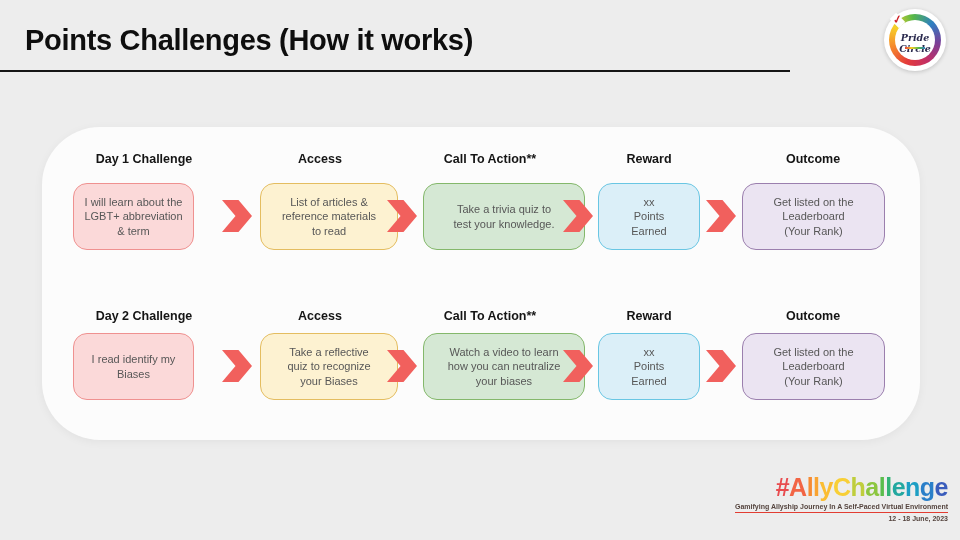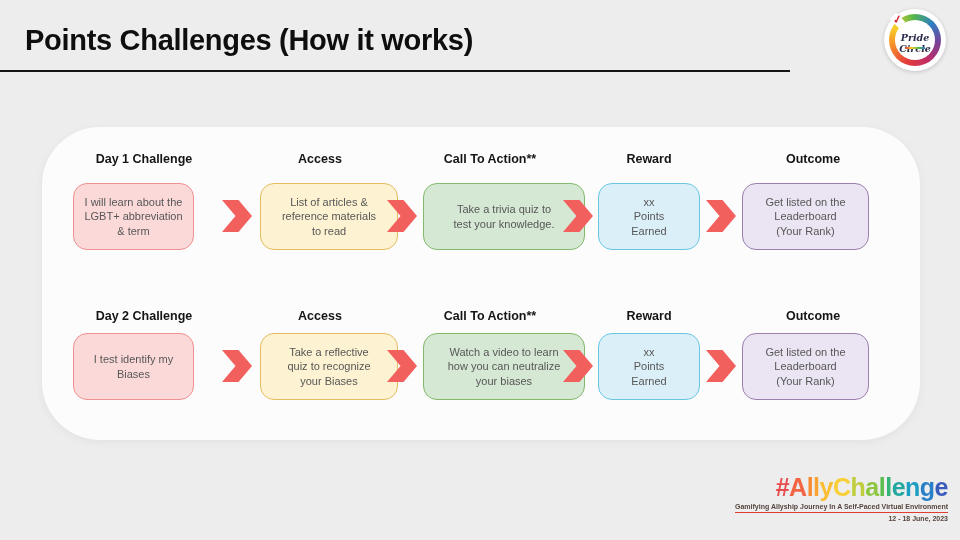--- a/index.html
+++ b/index.html
@@ -39,21 +39,21 @@
        font-size:11px;color:#575757;line-height:1.3;white-space:pre-line;padding:4px;}
   .arrow{position:absolute;width:30px;height:32px;
          clip-path:polygon(0% 0%,55% 0%,100% 50%,55% 100%,0% 100%,45% 50%);}
 
   
   .h-r1{top:152px;} .h-r2{top:309px;}
   .b-r1{top:183px;height:67px;} .b-r2{top:333px;height:67px;}
   .a-r1{top:200px;} .a-r2{top:350px;}
   .c1h{left:54px;} .c2h{left:230px;} .c3h{left:400px;} .c4h{left:559px;} .c5h{left:723px;}
   .c1{left:73px;width:121px;} .c2{left:260px;width:138px;} .c3{left:423px;width:162px;}
-  .c4{left:598px;width:102px;} .c5{left:742px;width:127px;}
+  .c4{left:598px;width:102px;} .c5{left:742px;width:143px;}
   .g1{left:222px;} .g2{left:387px;} .g3{left:563px;} .g4{left:706px;}
 
   
   .hashtag{position:absolute;right:12px;top:473px;font-size:25px;font-weight:800;letter-spacing:-0.5px;}
   .tagline{position:absolute;right:12px;top:503px;font-size:7px;font-weight:bold;color:#55453f;
            padding-bottom:2px;border-bottom:1.5px solid #e23d32;}
   .eventdate{position:absolute;right:12px;top:515px;font-size:7px;font-weight:bold;color:#55453f;}
 </style>
 </head>
 <body>
@@ -96,21 +96,21 @@
 <div class="box b-r1 c5" style="background-color: rgb(235, 228, 242); border-color: rgb(155, 127, 174);">Get listed on the
 Leaderboard
 (Your Rank)</div>
 
 <div class="col-header h-r2 c1h">Day 2 Challenge</div>
 <div class="col-header h-r2 c2h">Access</div>
 <div class="col-header h-r2 c3h">Call To Action**</div>
 <div class="col-header h-r2 c4h">Reward</div>
 <div class="col-header h-r2 c5h">Outcome</div>
 
-<div class="box b-r2 c1" style="background-color: rgb(251, 217, 217); border-color: rgb(239, 145, 144);">I test identify my
+<div class="box b-r2 c1" style="background-color: rgb(251, 217, 217); border-color: rgb(239, 145, 144);">I read identify my
 Biases</div>
 <div class="arrow a-r2 g1" style="background-color: rgb(241, 96, 93);"></div>
 <div class="box b-r2 c2" style="background-color: rgb(253, 242, 209); border-color: rgb(228, 189, 96);">Take a reflective
 quiz to recognize
 your Biases</div>
 <div class="arrow a-r2 g2" style="background-color: rgb(241, 96, 93);"></div>
 <div class="box b-r2 c3" style="background-color: rgb(213, 232, 212); border-color: rgb(132, 184, 107);">Watch a video to learn
 how you can neutralize
 your biases</div>
 <div class="arrow a-r2 g3" style="background-color: rgb(241, 96, 93);"></div>

